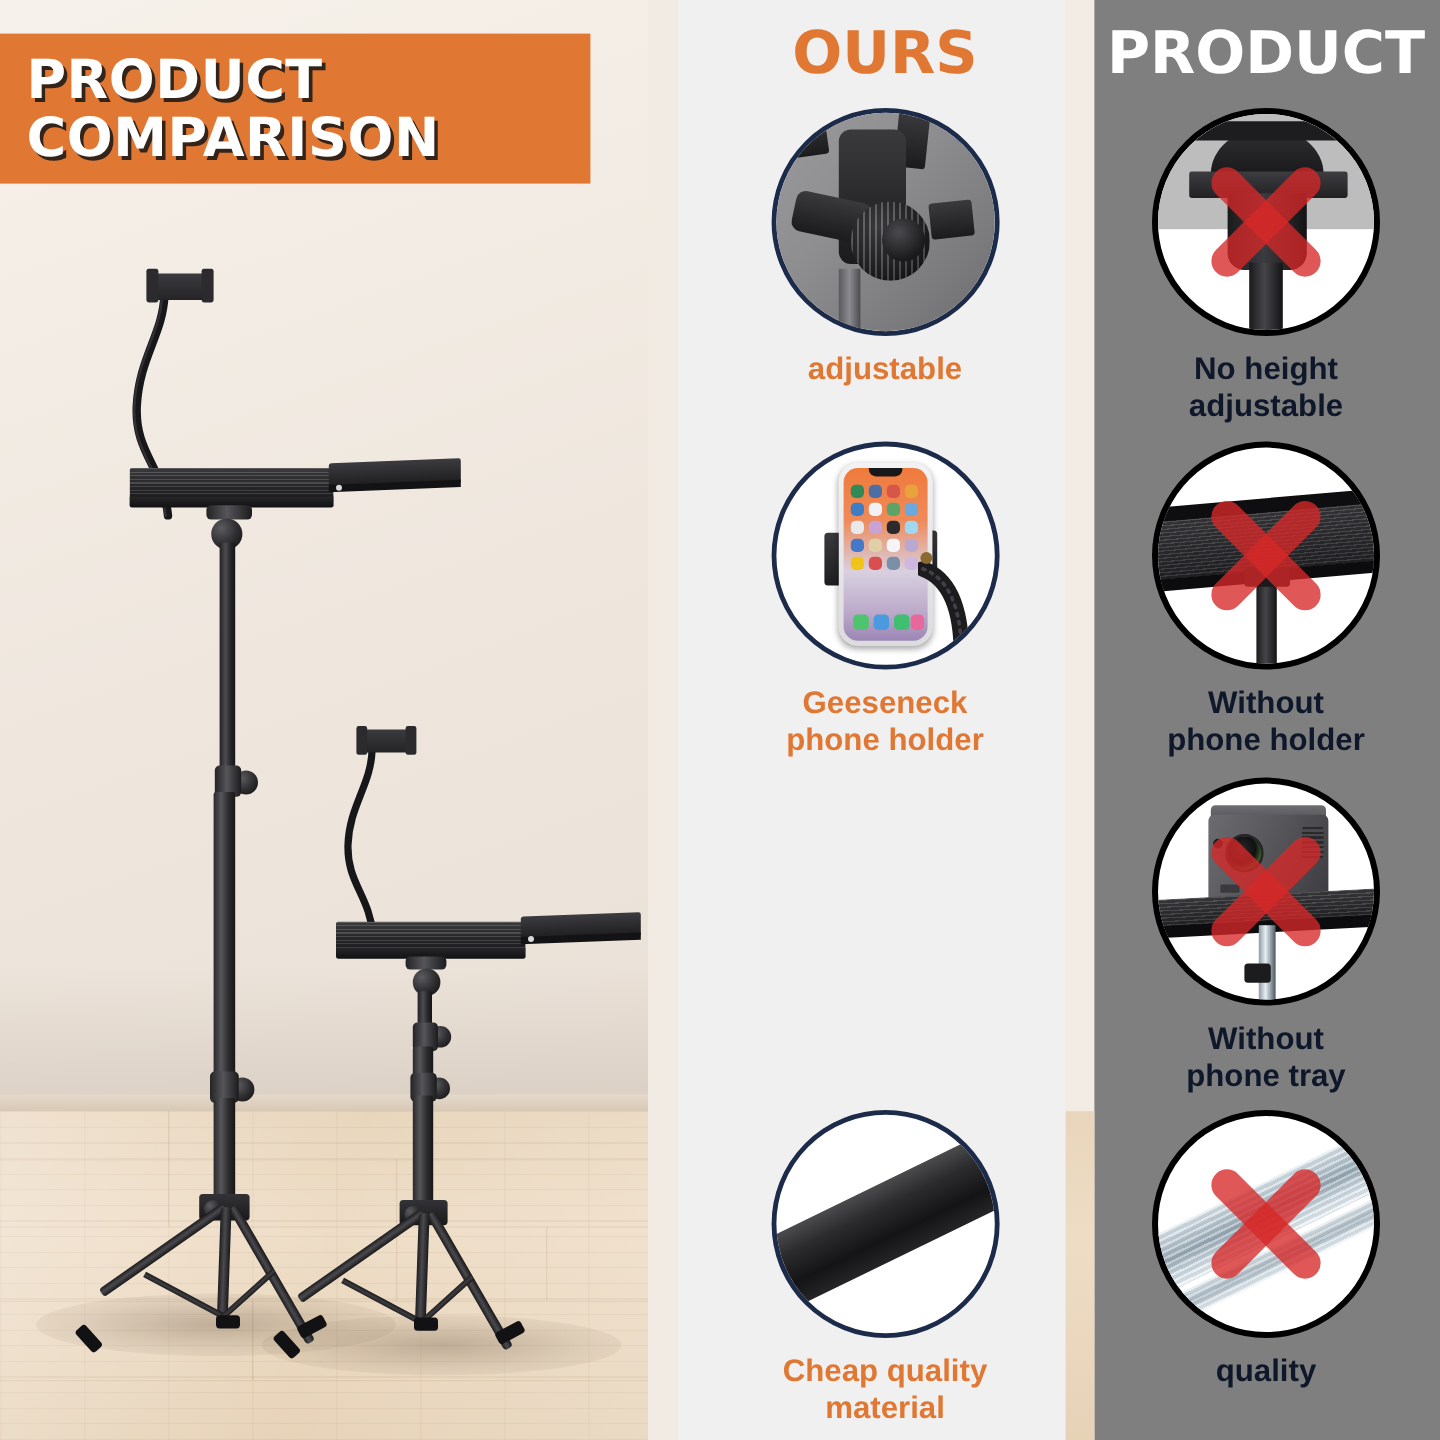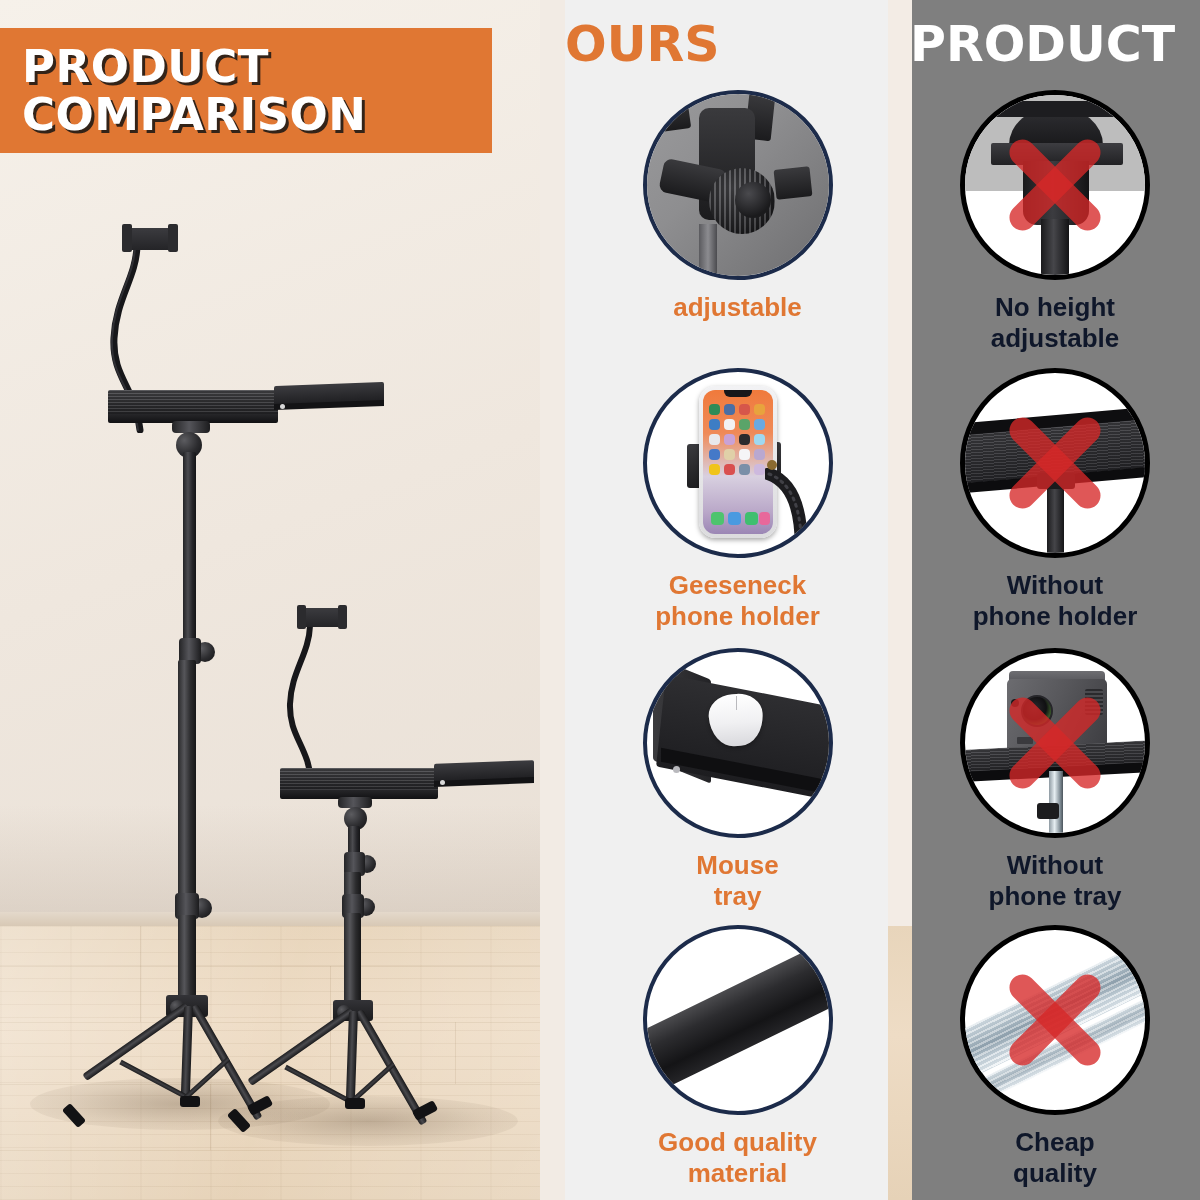--- a/index.html
+++ b/index.html
@@ -232,21 +232,21 @@
     position: absolute;
     left: 888px; top: 926px;
     width: 24px; height: 274px;
     background: linear-gradient(to bottom, #e8d5bb 0%, #eedcc5 40%, #e6d2b7 100%);
     z-index: 12;
   }
 
   .col-header {
     position: absolute;
     width: 100%;
-    text-align: left;
+    text-align: center;
     font-size: 49px;
     font-weight: 800;
     letter-spacing: 0px;
     font-family: "DejaVu Sans", sans-serif;
     top: 16px;
     z-index: 30;
   }
   .ours-header { color: #e07733; }
   .others-header { color: #ffffff; }
 
@@ -638,45 +638,29 @@
           </svg>
           <div style="position:absolute; left:120px; top:88px; width:10px; height:10px; border-radius:50%; background:#8a6a30;"></div>
         </div>
       </div>
       <div class="caption ours-cap">
         <div>Geeseneck</div>
         <div>phone holder</div>
       </div>
     </div>
 
-    <div class="feature" style="top:648px;">
-      <div class="circle-wrap">
-        <div class="circle ours">
-          <div class="mt-backpanel" style="left:6px; top:16px; width:58px; height:104px; transform: skewY(22deg); border-radius:3px;"></div>
-          <div class="mt-tray" style="left:14px; top:38px; width:170px; height:94px; transform: skewY(11deg) skewX(-6deg); border-radius:3px;"></div>
-          <div style="position:absolute; left:14px; top:112px; width:168px; height:14px; background:#0f0f11; transform: skewY(11deg);"></div>
-          <div class="mt-mouse" style="left:62px; top:42px; width:54px; height:52px; transform: rotate(-4deg);"></div>
-          <div class="mt-mouse-line" style="left:89px; top:44px; height:14px;"></div>
-          <div style="position:absolute; left:26px; top:114px; width:7px; height:7px; border-radius:50%; background:#b9b9bd;"></div>
-        </div>
-      </div>
-      <div class="caption ours-cap">
-        <div>Mouse</div>
-        <div>tray</div>
-      </div>
-    </div>
 
     <div class="feature" style="top:925px;">
       <div class="circle-wrap">
         <div class="circle ours">
           <div class="tube-black" style="left:-38px; top:56px; width:268px; height:62px; transform: rotate(-26deg);"></div>
         </div>
       </div>
       <div class="caption ours-cap">
-        <div>Good quality</div>
+        <div>Cheap quality</div>
         <div>material</div>
       </div>
     </div>
   </div>
 
   <div class="panel-gap2"></div>
   <div class="panel-gap2-floor"></div>
 
   <div class="others-panel">
     <div class="col-header others-header">PRODUCT</div>
@@ -752,19 +736,18 @@
         <div class="circle others">
           <div class="tube-chrome" style="left:-40px; top:54px; width:272px; height:48px; transform: rotate(-26deg);"></div>
           <div class="tube-chrome" style="left:-20px; top:104px; width:260px; height:22px; transform: rotate(-26deg); opacity:0.85;"></div>
           <div class="red-x">
             <span class="a"></span>
               <span class="b"></span>
           </div>
         </div>
       </div>
       <div class="caption others-cap">
-        <div>Cheap</div>
         <div>quality</div>
       </div>
     </div>
   </div>
 
 </div>
 
 </body></html>

